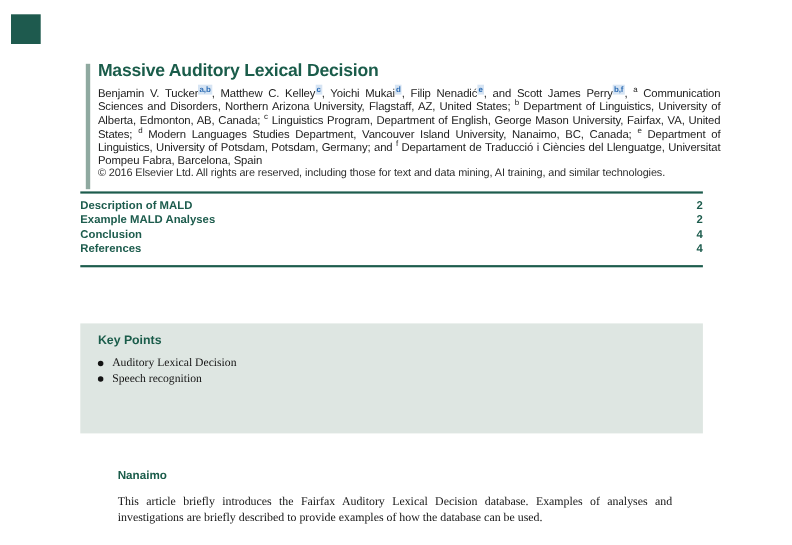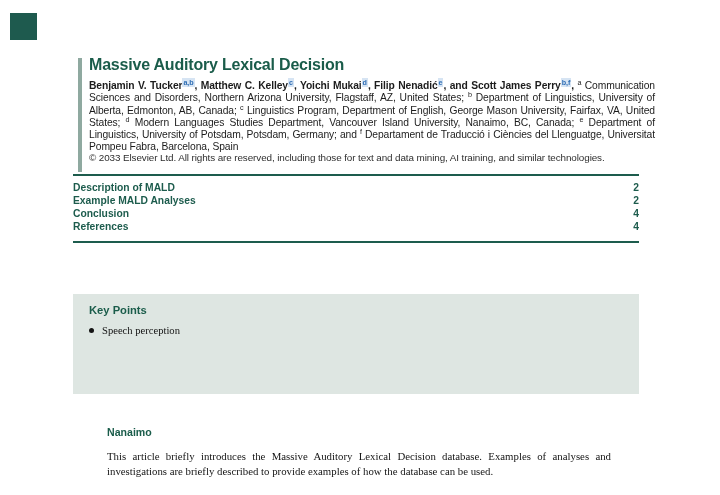--- a/index.html
+++ b/index.html
@@ -13,21 +13,21 @@
   .vbar { position:absolute; left:78px; top:58px; width:4px; height:114px; background:var(--bar); }
   .title {
     position:absolute; left:89px; top:56px; margin:0;
     font-size:16px; font-weight:bold; letter-spacing:-0.2px; color:var(--green);
   }
   .authors {
     position:absolute; left:89px; top:80px; width:566px; margin:0;
     font-size:10.3px; line-height:12.3px; letter-spacing:-0.1px;
     text-align:justify; color:var(--ink);
   }
-  .authors .bold { font-weight:bold; }
+  .authors .bold { font-weight:normal; }
   .authors sup { font-size:7.2px; line-height:0; }
   .authors sup.auth-sup { color:var(--sup-blue); background:var(--sup-bg); font-weight:bold; padding:0 1px; }
   .authors sup.aff-sup { color:var(--ink); }
   .copyright {
     position:absolute; left:89px; top:152px; margin:0;
     font-size:9.9px; color:#2e2e2e; letter-spacing:-0.1px;
   }
   .toc {
     position:absolute; left:73px; top:174px; width:566px;
     border-top:2.5px solid var(--rule); border-bottom:2.5px solid var(--rule);
@@ -67,21 +67,21 @@
 <div class="page">
 
   <div class="logo-square"></div>
 
   <div class="vbar"></div>
 
   <h1 class="title">Massive Auditory Lexical Decision</h1>
 
   <p class="authors"><span class="bold">Benjamin V. Tucker</span><sup class="auth-sup">a,b</sup><span class="bold">, </span><span class="bold">Matthew C. Kelley</span><sup class="auth-sup">c</sup><span class="bold">, </span><span class="bold">Yoichi Mukai</span><sup class="auth-sup">d</sup><span class="bold">, </span><span class="bold">Filip Nenadić</span><sup class="auth-sup">e</sup><span class="bold">, and </span><span class="bold">Scott James Perry</span><sup class="auth-sup">b,f</sup><span class="bold">, </span><sup class="aff-sup">a</sup><span> Communication Sciences and Disorders, Northern Arizona University, Flagstaff, AZ, United States; </span><sup class="aff-sup">b</sup><span> Department of Linguistics, University of Alberta, Edmonton, AB, Canada; </span><sup class="aff-sup">c</sup><span> Linguistics Program, Department of English, George Mason University, Fairfax, VA, United States; </span><sup class="aff-sup">d</sup><span> Modern Languages Studies Department, Vancouver Island University, Nanaimo, BC, Canada; </span><sup class="aff-sup">e</sup><span> Department of Linguistics, University of Potsdam, Potsdam, Germany; and </span><sup class="aff-sup">f</sup><span> Departament de Traducció i Ciències del Llenguatge, Universitat Pompeu Fabra, Barcelona, Spain</span></p>
 
-  <p class="copyright">© 2033 Elsevier Ltd. All rights are reserved, including those for text and data mining, AI training, and similar technologies.</p>
+  <p class="copyright">© 2016 Elsevier Ltd. All rights are reserved, including those for text and data mining, AI training, and similar technologies.</p>
 
   <div class="toc">
       <div class="toc-row">
         <span>Description of MALD</span>
         <span>2</span>
       </div>
       <div class="toc-row">
         <span>Example MALD Analyses</span>
         <span>2</span>
       </div>
@@ -91,20 +91,21 @@
       </div>
       <div class="toc-row">
         <span>References</span>
         <span>4</span>
       </div>
     </div>
 
   <div class="keypoints">
     <h2>Key Points</h2>
     <ul class="kp-list">
-        <li><span class="dot"></span><span>Speech perception</span></li>
+        <li><span class="dot"></span><span>Auditory Lexical Decision</span></li>
+        <li><span class="dot"></span><span>Speech recognition</span></li>
       </ul>
   </div>
 
   <h3 class="abstract-h">Nanaimo</h3>
-  <p class="abstract-p">This article briefly introduces the Massive Auditory Lexical Decision database. Examples of analyses and investigations are briefly described to provide examples of how the database can be used.</p>
+  <p class="abstract-p">This article briefly introduces the Fairfax Auditory Lexical Decision database. Examples of analyses and investigations are briefly described to provide examples of how the database can be used.</p>
 
 </div>
 
 </body></html>

